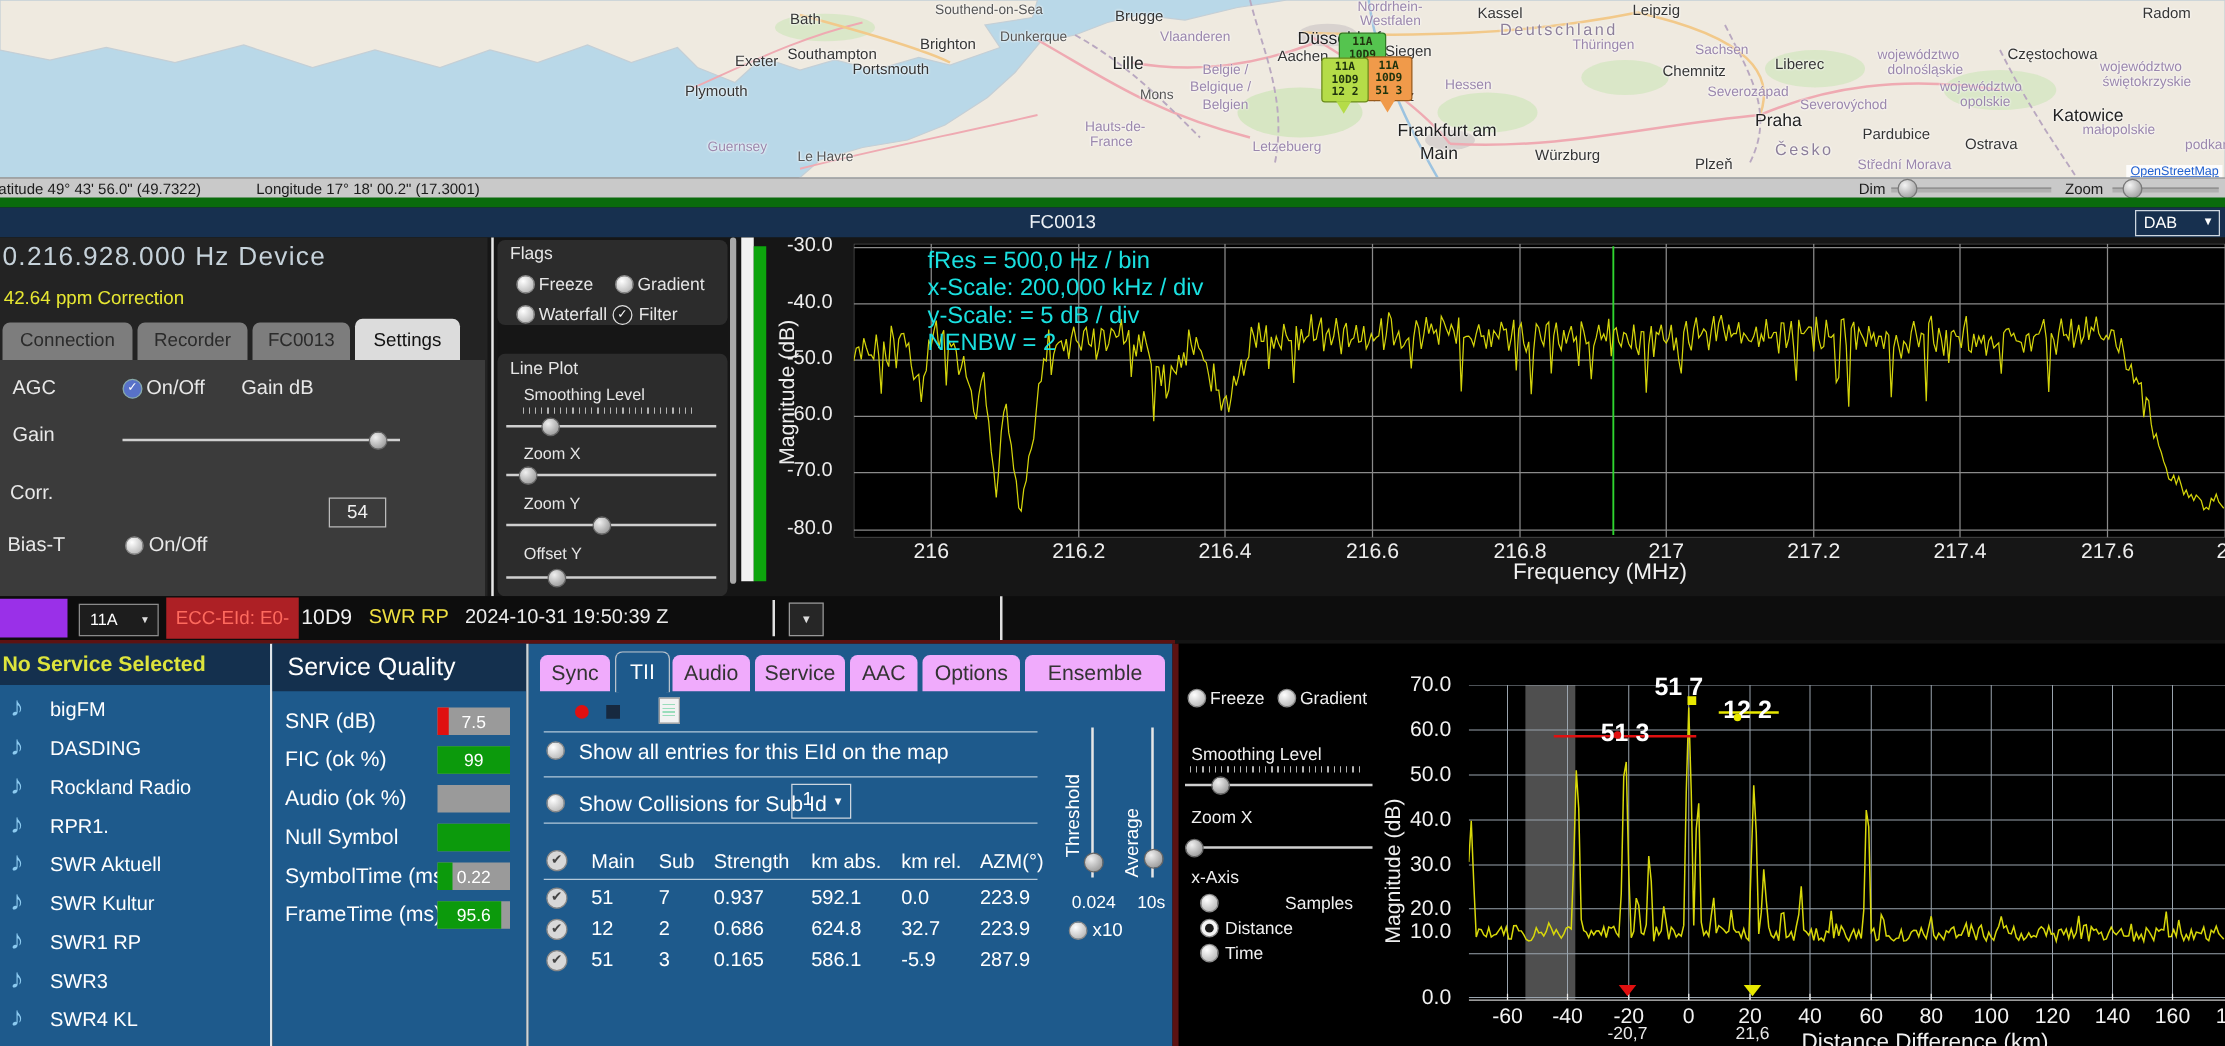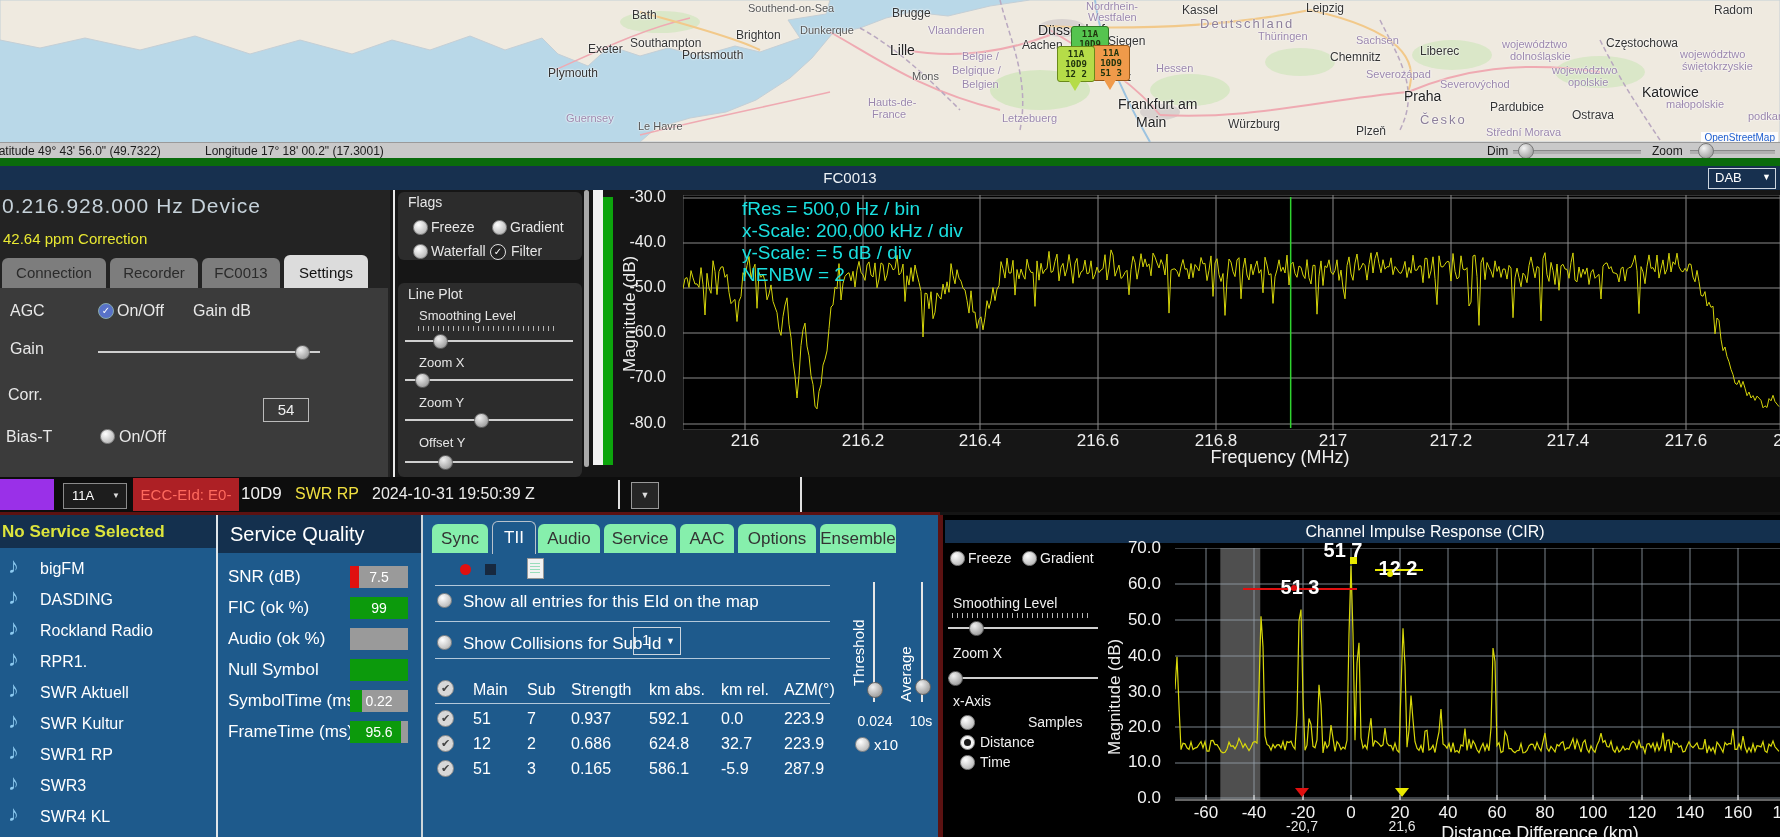--- a/index.html
+++ b/index.html
@@ -108,21 +108,21 @@
   #vsep1{position:absolute;left:216px;top:0;width:2px;height:322px;background:#dfe5ea;}
   #q-panel{position:absolute;left:218px;top:0;width:203px;height:322px;background:#1e5a8c;}
   #q-head{position:absolute;left:0;top:0;width:203px;height:38px;background:#14304e;}
   #q-head span{position:absolute;left:12px;top:8px;font-size:20px;color:#fff;}
   .q-lbl{position:absolute;left:10px;font-size:17px;color:#fff;white-space:nowrap;}
   .q-bar{position:absolute;left:132px;width:58px;height:22px;background:#9a9a9a;}
   .q-fill{position:absolute;left:0;top:0;height:22px;}
   .q-val{position:absolute;left:0;top:3px;width:58px;text-align:center;font-size:14px;color:#fff;}
   #vsep2{position:absolute;left:421px;top:0;width:2px;height:322px;background:#cdd5da;}
   #tii-panel{position:absolute;left:423px;top:0;width:515px;height:322px;background:#1e5a8c;}
-  .ttab{position:absolute;top:9px;height:29px;border-radius:6px 6px 0 0;background:#86efac;color:#333;
+  .ttab{position:absolute;top:9px;height:29px;border-radius:6px 6px 0 0;background:#f0abfc;color:#333;
         font-size:17px;text-align:center;line-height:29px;}
   .ttab.active{top:6px;height:32px;background:#1e5a8c;color:#fff;border:1px solid #b8c2cc;border-bottom:none;line-height:32px;}
   #rec-dot{position:absolute;left:37px;top:49px;width:11px;height:11px;border-radius:50%;background:#e01010;}
   #stop-sq{position:absolute;left:62px;top:49px;width:11px;height:11px;background:#17293f;}
   #doc-ic{position:absolute;left:104px;top:43px;width:15px;height:19px;background:#f2f2f2;border:1px solid #999;
           box-shadow:inset 0 -3px 0 #f2f2f2;}
   #doc-ic::after{content:"";position:absolute;left:2px;top:4px;width:10px;height:10px;
           background:repeating-linear-gradient(#9db 0 1px,transparent 1px 3px);}
   .hline{position:absolute;left:12px;width:395px;height:1px;background:rgba(230,238,244,.75);}
   .opt-lbl{position:absolute;left:40px;font-size:17px;color:#fff;white-space:nowrap;}
@@ -502,21 +502,21 @@
     <div id="vsep2"></div>
 
     <div id="tii-panel">
       <div id="tii-tabs">
           <div class="ttab" style="position: absolute; left: 9px; width: 56px;">Sync</div>
           <div class="ttab active" style="position: absolute; left: 69px; width: 42px;">TII</div>
           <div class="ttab" style="position: absolute; left: 115px; width: 62px;">Audio</div>
           <div class="ttab" style="position: absolute; left: 181px; width: 72px;">Service</div>
           <div class="ttab" style="position: absolute; left: 257px; width: 54px;">AAC</div>
           <div class="ttab" style="position: absolute; left: 315px; width: 78px;">Options</div>
-          <div class="ttab" style="position: absolute; left: 397px; width: 76px;">Ensemble</div>
+          <div class="ttab" style="position: absolute; left: 397px; width: 112px;">Ensemble</div>
         </div>
       <div id="rec-dot"></div>
       <div id="stop-sq"></div>
       <div id="doc-ic"></div>
       <div class="hline" style="top:70px"></div>
       <span class="radio" style="left:14px;top:78px"></span>
       <span class="opt-lbl" style="top:77px">Show all entries for this EId on the map</span>
       <div class="hline" style="top:106px"></div>
       <span class="radio" style="left:14px;top:120px"></span>
       <span class="opt-lbl" style="top:119px">Show Collisions for Sub Id</span>
@@ -573,23 +573,20 @@
       <div class="abs" style="left:451px;top:221px;font-size:15px;color:#fff">x10</div>
 
       <div class="vtext" style="left:474px;top:187px;font-size:15px;color:#fff">Average</div>
       <div class="vslider" style="left:498px;top:67px;height:120px"></div>
       <div class="vknob" style="left:492px;top:164px"></div>
       <div class="abs" style="left:478px;top:198px;width:40px;text-align:center;font-size:14px;color:#fff">10s</div>
     </div>
     <div id="maroon-sep"></div>
 
     <div id="cir-panel">
-      <div id="cir-head">
-        <span>Channel Impulse Response (CIR)</span>
-      </div>
       <span class="radio" style="left:7px;top:36px"></span>
       <span class="cir-lbl" style="left:25px;top:35px">Freeze</span>
       <span class="radio" style="left:79px;top:36px"></span>
       <span class="cir-lbl" style="left:97px;top:35px">Gradient</span>
       <span class="cir-lbl" style="left:10px;top:80px">Smoothing Level</span>
       <div class="ticks" style="left:9px;top:98px;width:140px"></div>
       <div class="track" style="left:5px;top:112px;width:150px"></div>
       <div class="knob" style="left:26px;top:106px"></div>
       <span class="cir-lbl" style="left:10px;top:130px">Zoom X</span>
       <div class="track" style="left:5px;top:162px;width:150px"></div>
@@ -643,21 +640,21 @@
           <line x1="563" y1="247" x2="563" y2="252" stroke="#eee" stroke-width="1"></line>
         </svg>
       <div class="vtext" style="left:162px;top:240px;font-size:17px">Magnitude (dB)</div>
       <div id="cir-yticks">
           <div class="cir-ytick" style="position: absolute; left: 162px; top: 23px;">70.0</div>
           <div class="cir-ytick" style="position: absolute; left: 162px; top: 59px;">60.0</div>
           <div class="cir-ytick" style="position: absolute; left: 162px; top: 95px;">50.0</div>
           <div class="cir-ytick" style="position: absolute; left: 162px; top: 131px;">40.0</div>
           <div class="cir-ytick" style="position: absolute; left: 162px; top: 167px;">30.0</div>
           <div class="cir-ytick" style="position: absolute; left: 162px; top: 202px;">20.0</div>
-          <div class="cir-ytick" style="position: absolute; left: 162px; top: 237px;">10.0</div>
+          <div class="cir-ytick" style="position: absolute; left: 162px; top: 220px;">10.0</div>
           <div class="cir-ytick" style="position: absolute; left: 162px; top: 273px;">0.0</div>
         </div>
       <div id="cir-xticks">
           <div class="cir-xtick" style="position: absolute; left: 235px; top: 288px;">-60</div>
           <div class="cir-xtick" style="position: absolute; left: 283px; top: 288px;">-40</div>
           <div class="cir-xtick" style="position: absolute; left: 332px; top: 288px;">-20</div>
           <div class="cir-xtick" style="position: absolute; left: 380px; top: 288px;">0</div>
           <div class="cir-xtick" style="position: absolute; left: 429px; top: 288px;">20</div>
           <div class="cir-xtick" style="position: absolute; left: 477px; top: 288px;">40</div>
           <div class="cir-xtick" style="position: absolute; left: 526px; top: 288px;">60</div>

